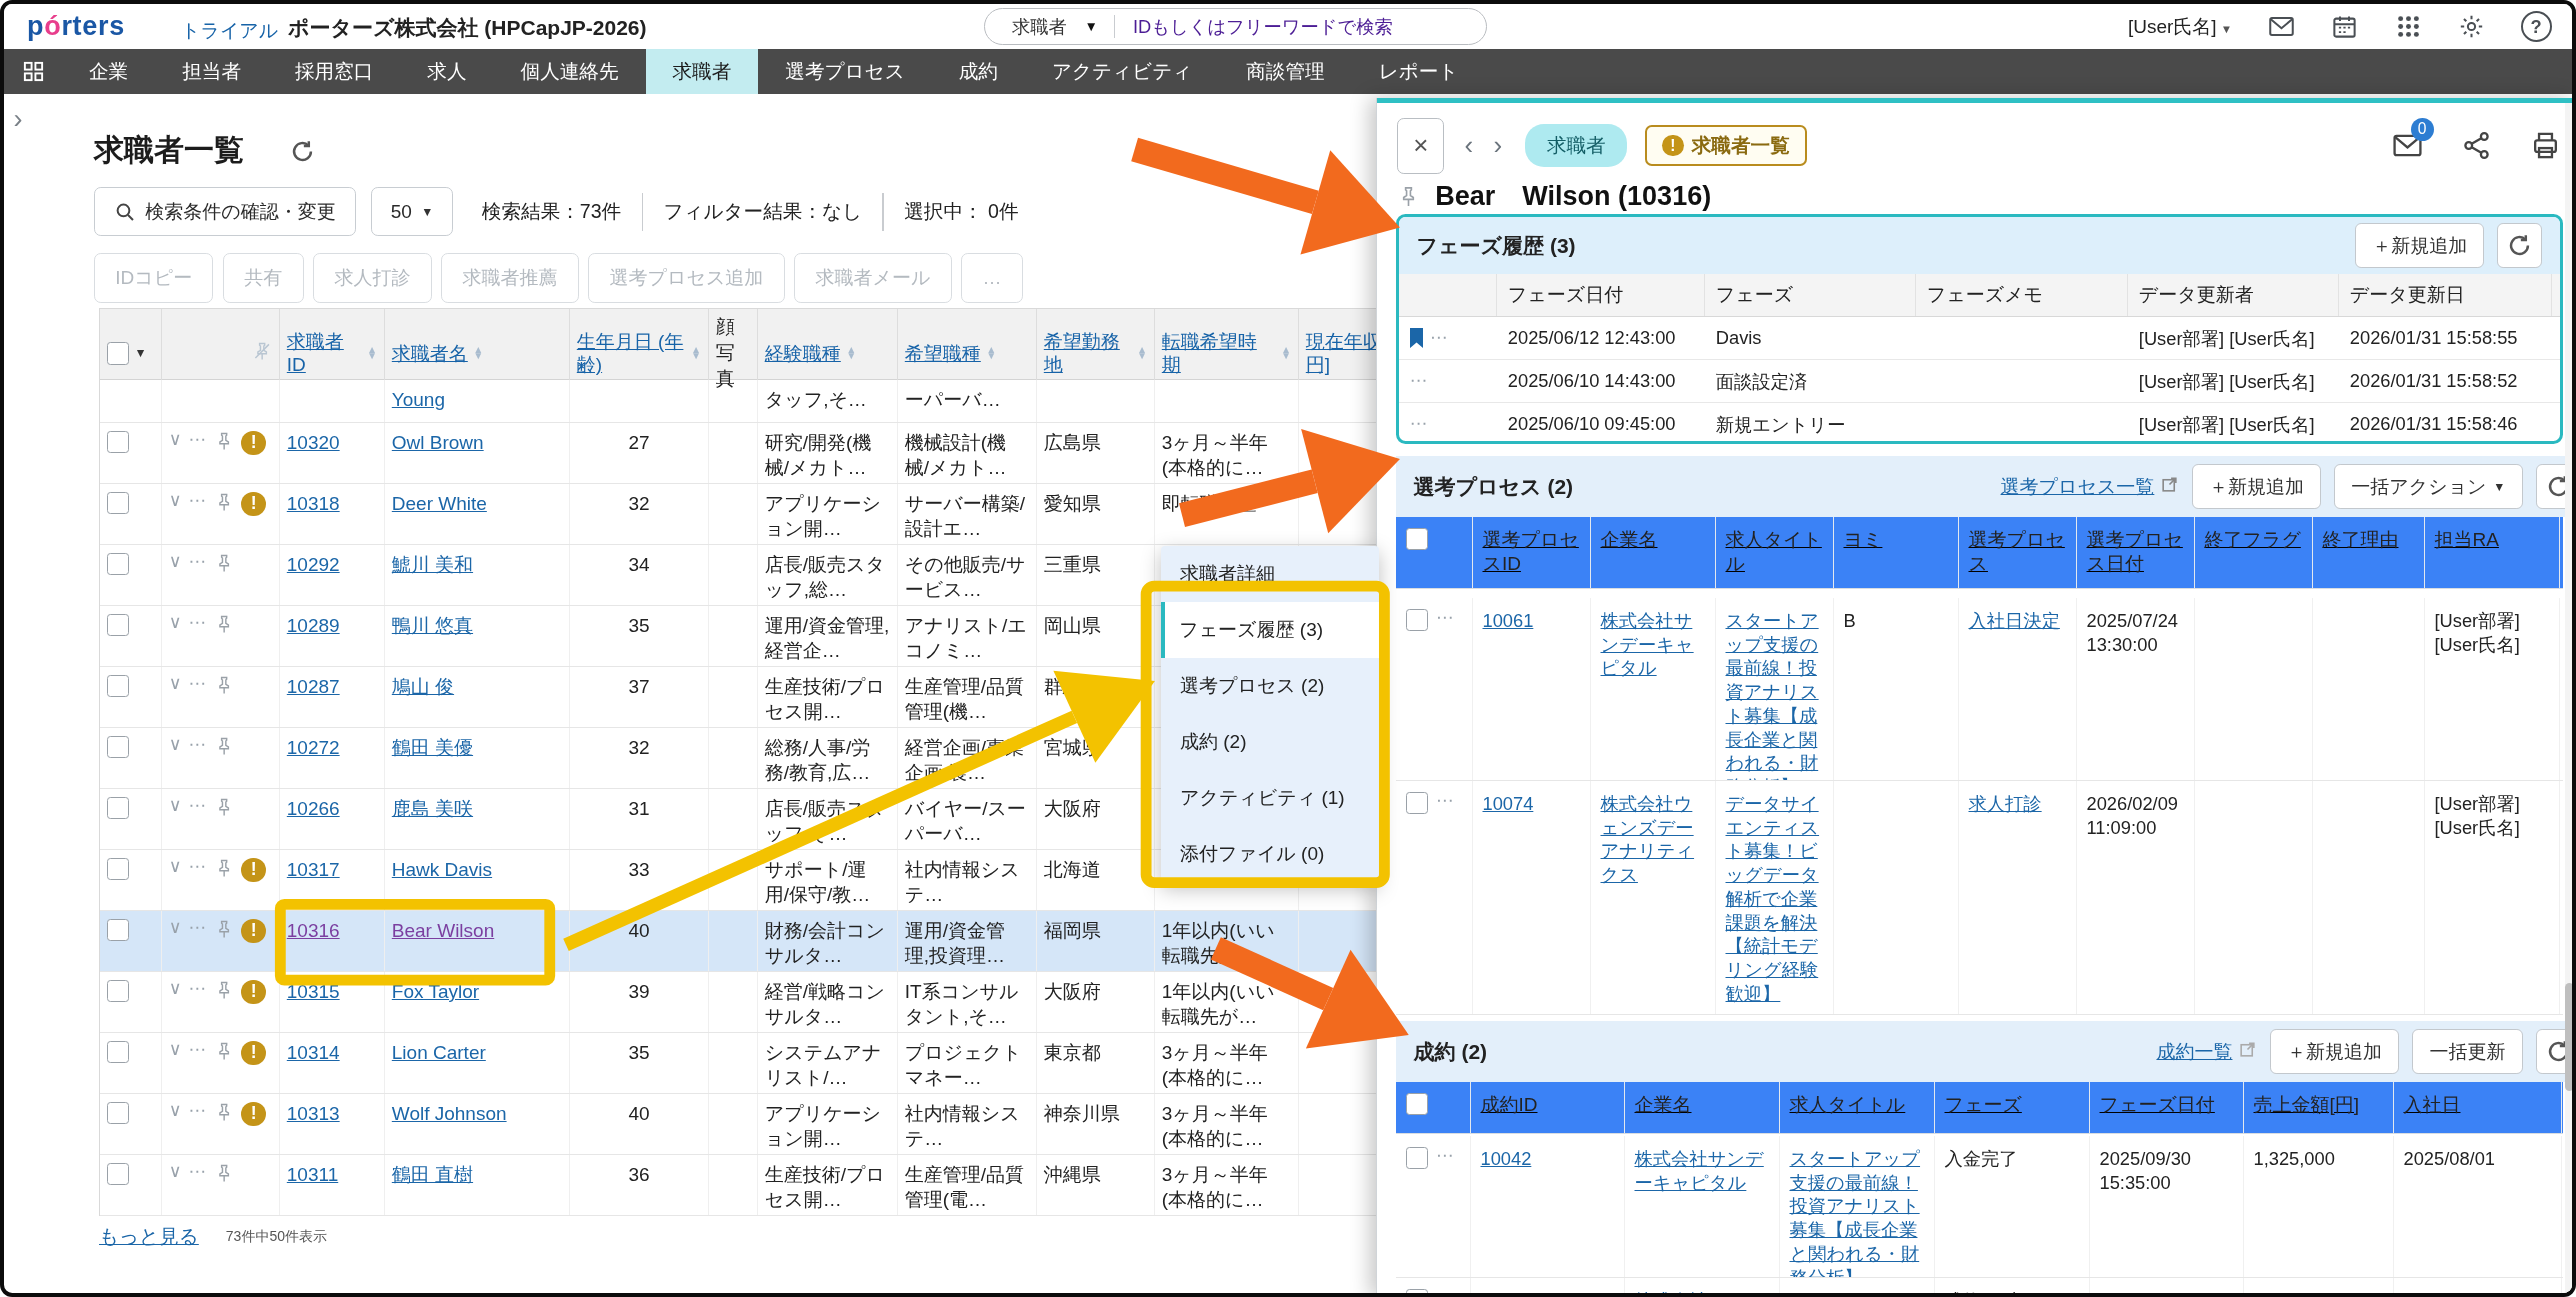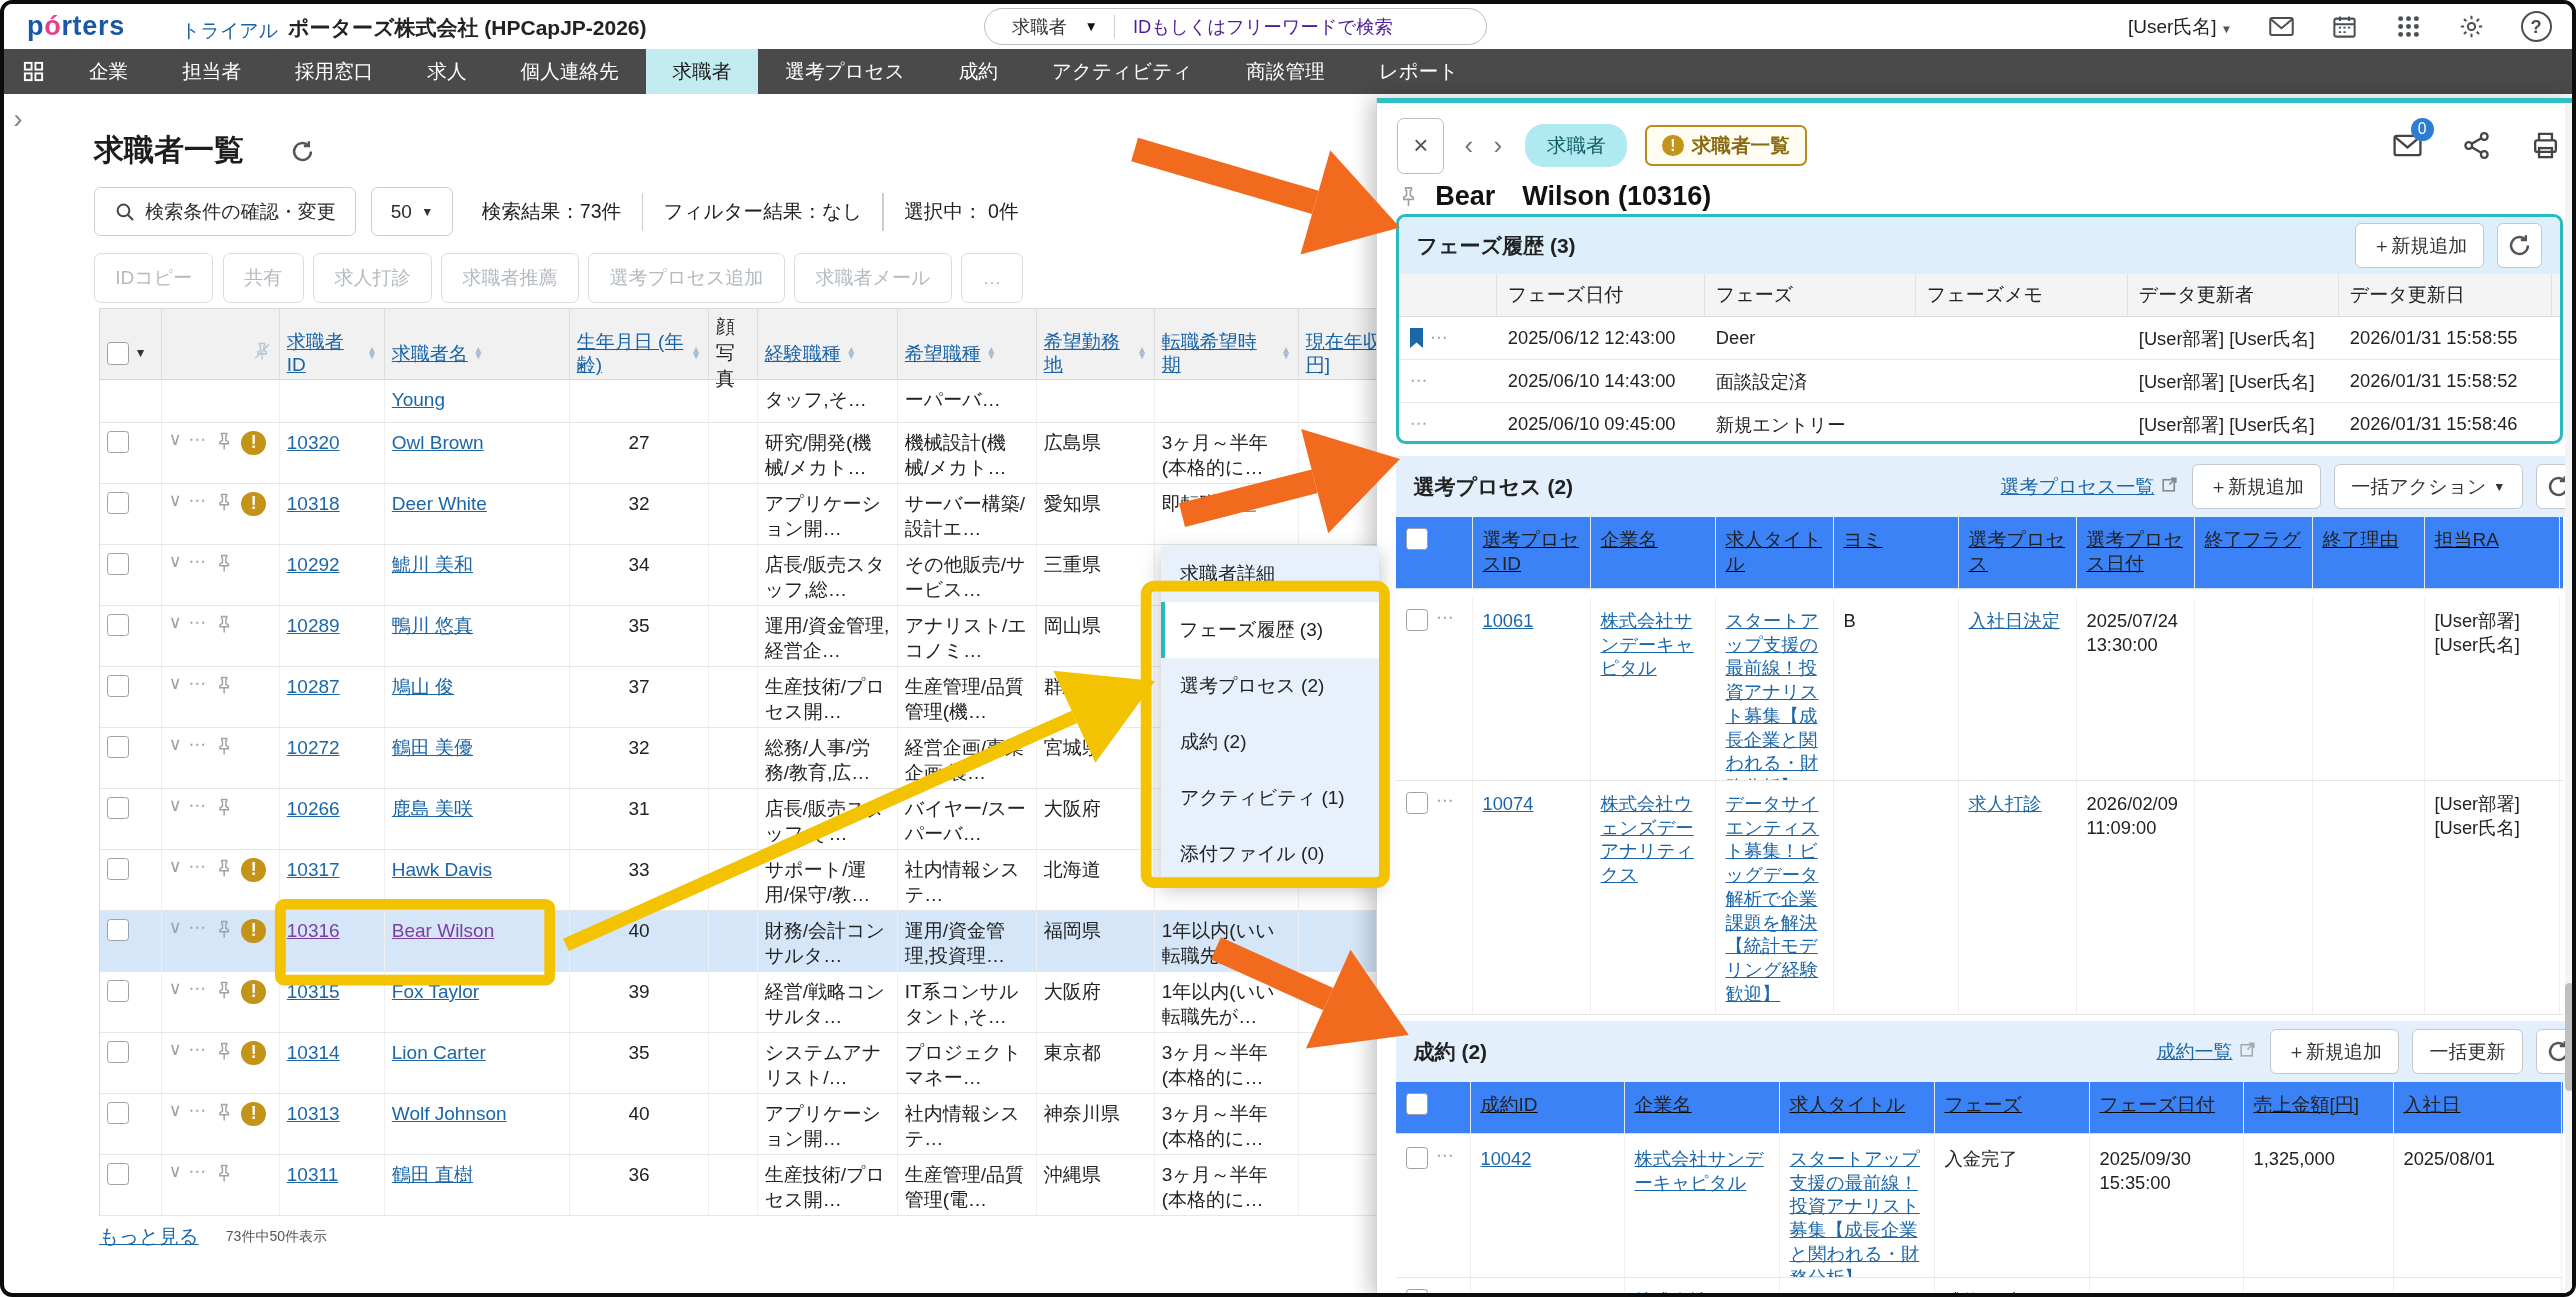--- a/index.html
+++ b/index.html
@@ -666,21 +666,21 @@
           <div class="cell">データ更新者</div>
           <div class="cell">データ更新日</div>
         </div>
       <div id="ph-body">
           <div class="ph-grid bd">
             <div class="cell" style="gap: 6.8px;">
               <span class="bookmark"></span>
               <span class="dots">⋯</span>
             </div>
             <div class="cell">2025/06/12 12:43:00</div>
-            <div class="cell">Deer</div>
+            <div class="cell">Davis</div>
             <div class="cell"></div>
             <div class="cell">[User部署] [User氏名]</div>
             <div class="cell">2026/01/31 15:58:55</div>
           </div>
           <div class="ph-grid bd">
             <div class="cell" style="gap: 6.8px;">
               <span class="dots">⋯</span>
             </div>
             <div class="cell">2025/06/10 14:43:00</div>
             <div class="cell">面談設定済</div>

